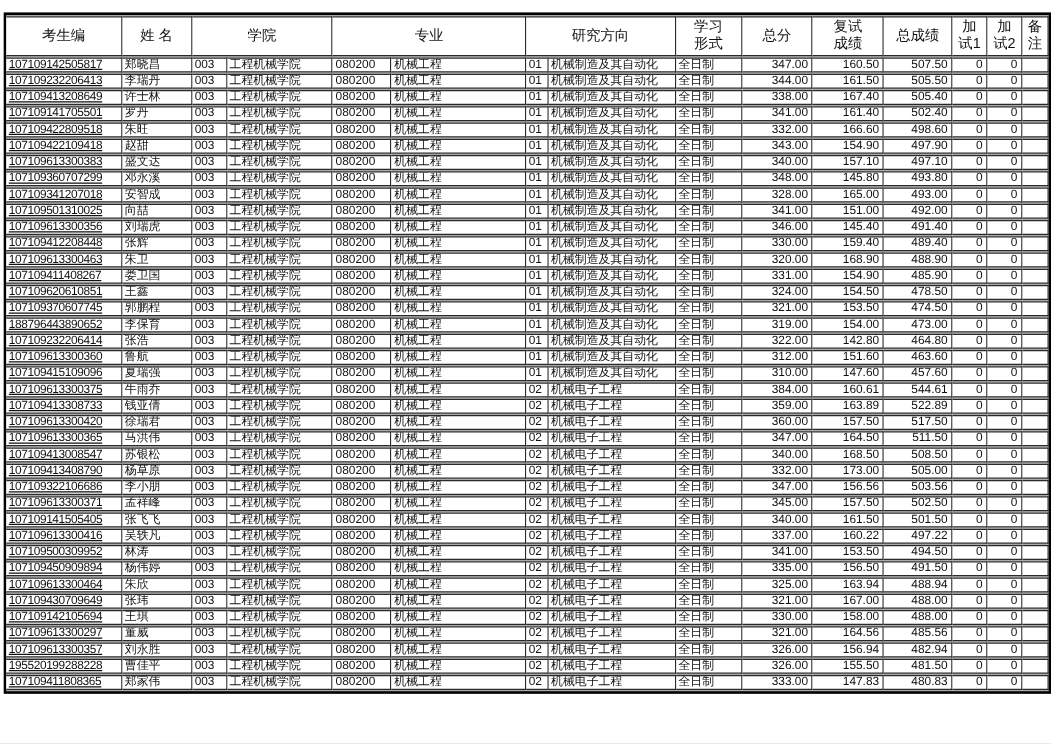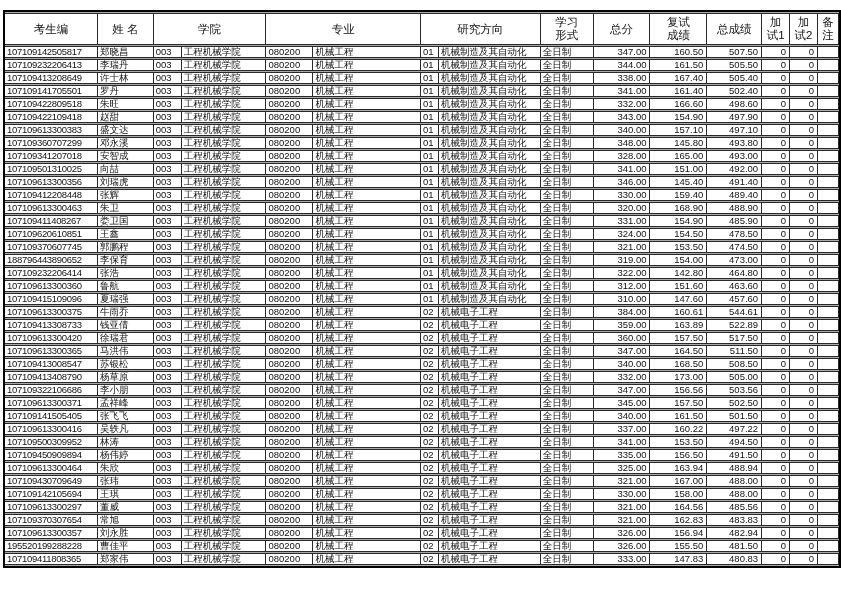--- a/index.html
+++ b/index.html
@@ -27,21 +27,21 @@
   th{
     font-weight:400;font-size:11.5px;line-height:13px;
     text-align:center;vertical-align:middle;
     height:32px;padding:0 1px;
     white-space:pre-line;
   }
   td{
     font-size:9.5px;line-height:10px;height:11px;
     padding:0 2px;vertical-align:middle;
   }
-  td.c-id{letter-spacing:-0.3px;}
+  td.c-id{letter-spacing:-0.3px;text-decoration:underline;}
   td.c-num{text-align:right;padding-right:3px;}
 </style>
 </head>
 <body>
 
 <table>
   <colgroup>
     <col style="width:93px">
       <col style="width:56px">
     <col style="width:28px">
@@ -724,37 +724,20 @@
         <td class="c-text">机械电子工程</td>
         <td class="c-text">全日制</td>
         <td class="c-num">321.00</td>
         <td class="c-num">164.56</td>
         <td class="c-num">485.56</td>
         <td class="c-num">0</td>
         <td class="c-num">0</td>
         <td class="c-remark"></td>
       </tr>
 
-      <tr>
-        <td class="c-id">107109370307654</td>
-        <td class="c-name">常旭</td>
-        <td class="c-code">003</td>
-        <td class="c-text">工程机械学院</td>
-        <td class="c-code">080200</td>
-        <td class="c-text">机械工程</td>
-        <td class="c-code">02</td>
-        <td class="c-text">机械电子工程</td>
-        <td class="c-text">全日制</td>
-        <td class="c-num">321.00</td>
-        <td class="c-num">162.83</td>
-        <td class="c-num">483.83</td>
-        <td class="c-num">0</td>
-        <td class="c-num">0</td>
-        <td class="c-remark"></td>
-      </tr>
 
       <tr>
         <td class="c-id">107109613300357</td>
         <td class="c-name">刘永胜</td>
         <td class="c-code">003</td>
         <td class="c-text">工程机械学院</td>
         <td class="c-code">080200</td>
         <td class="c-text">机械工程</td>
         <td class="c-code">02</td>
         <td class="c-text">机械电子工程</td>

